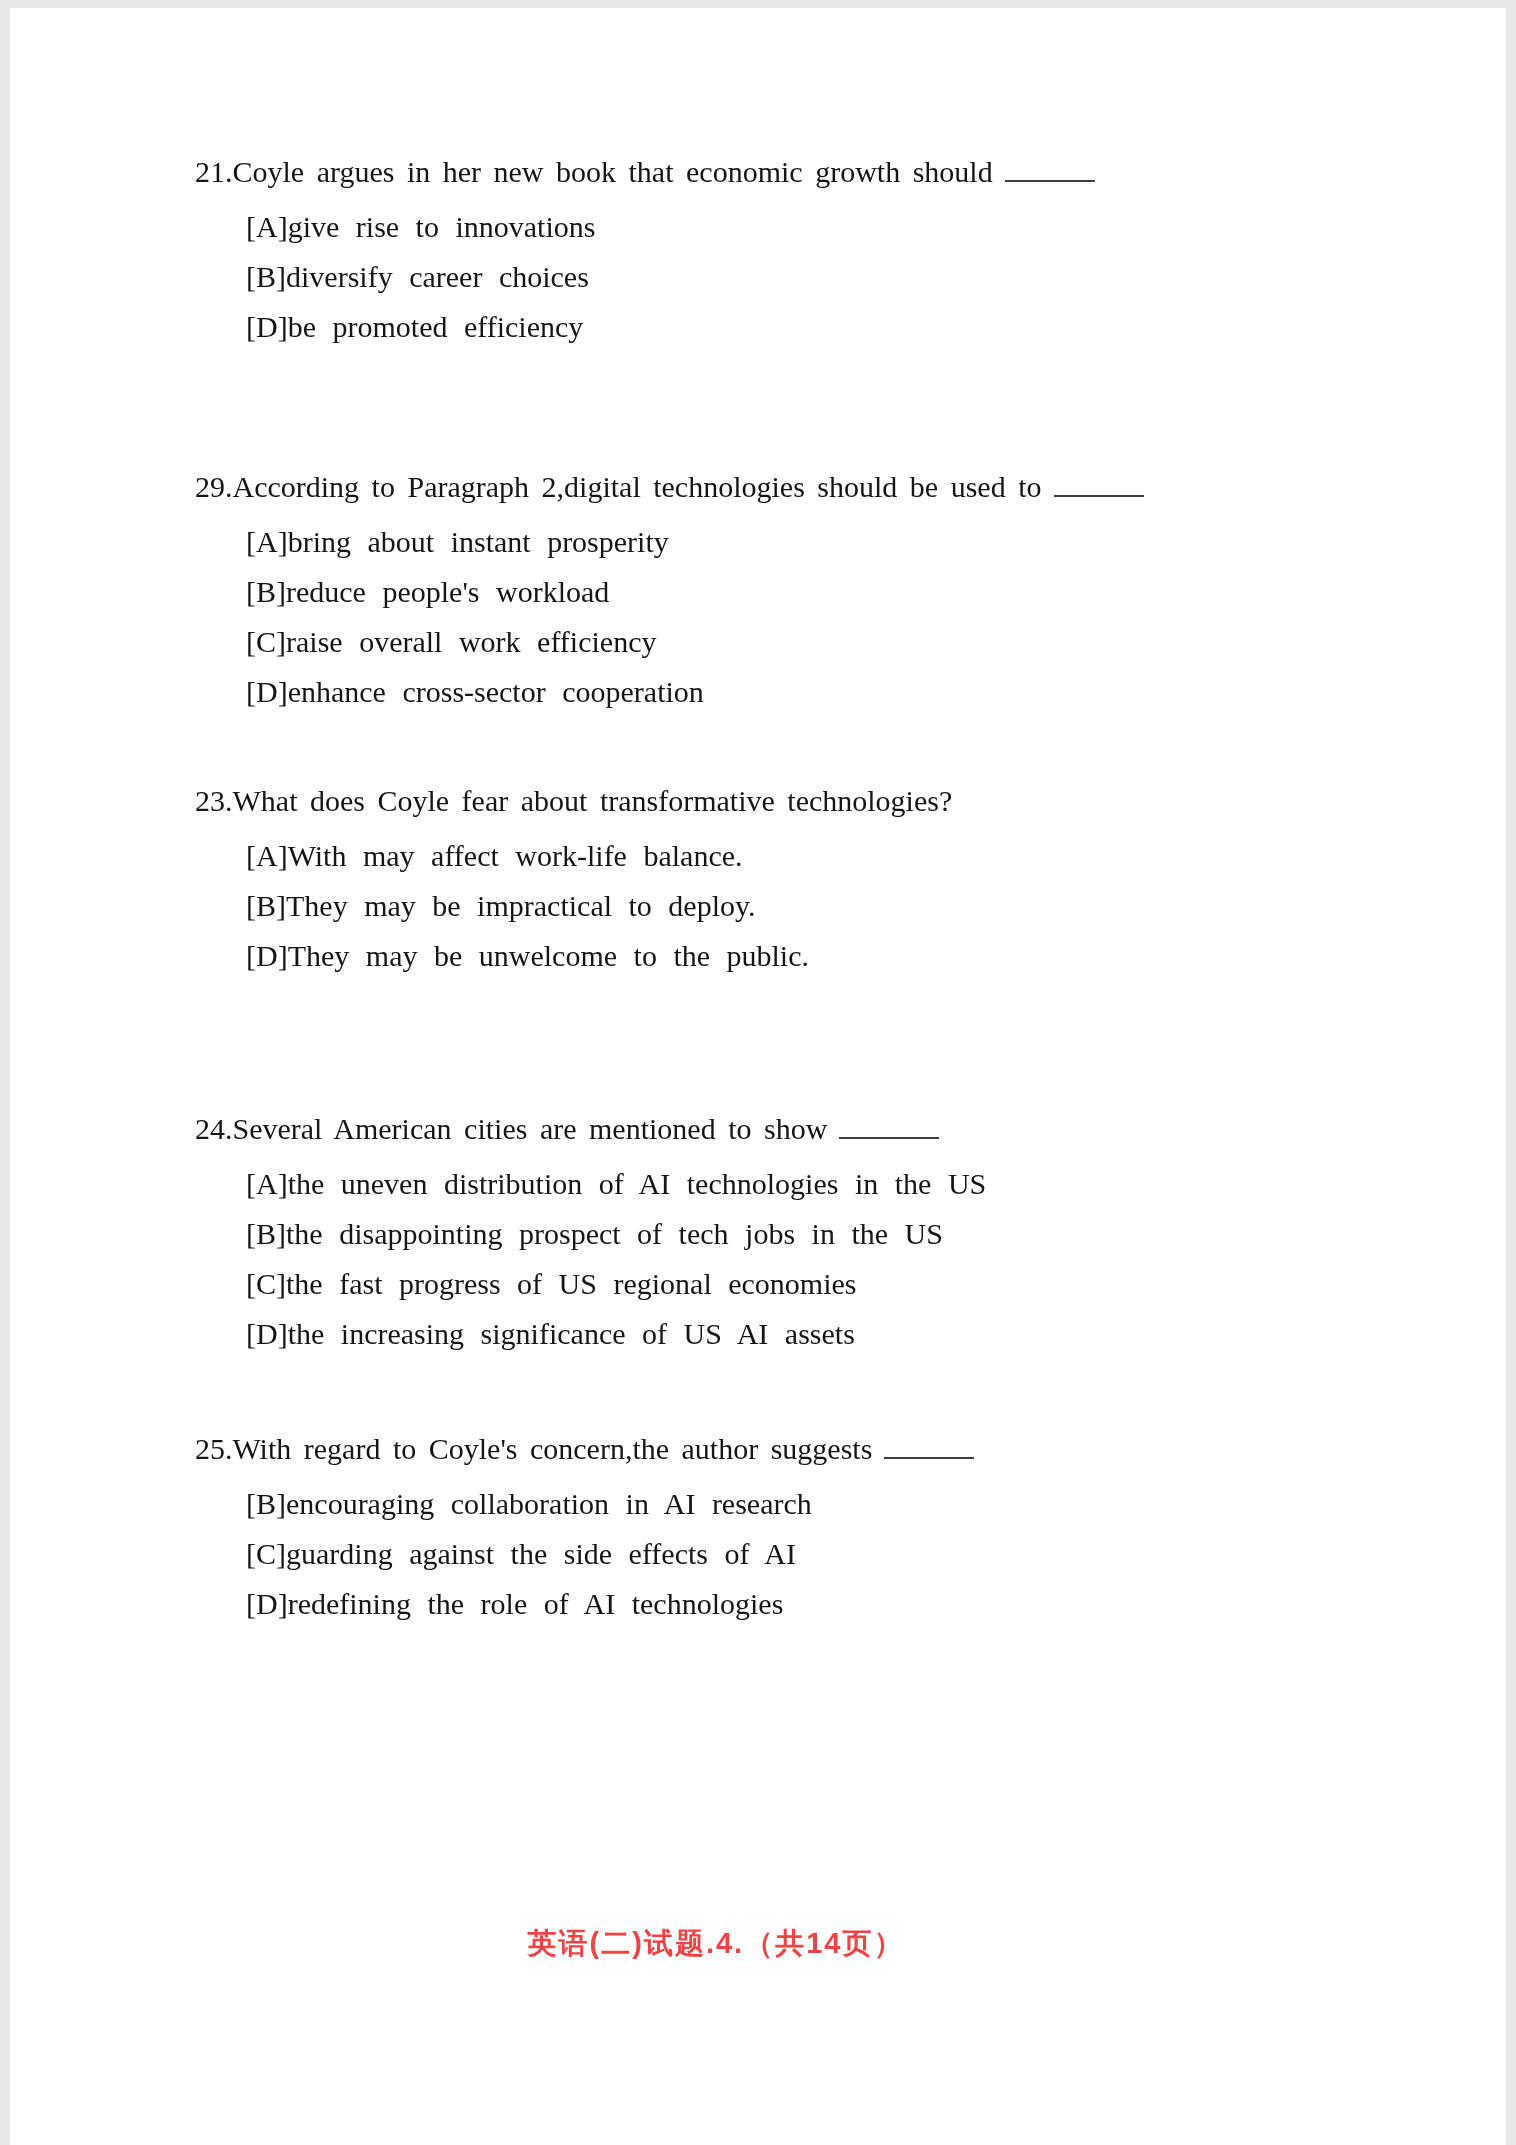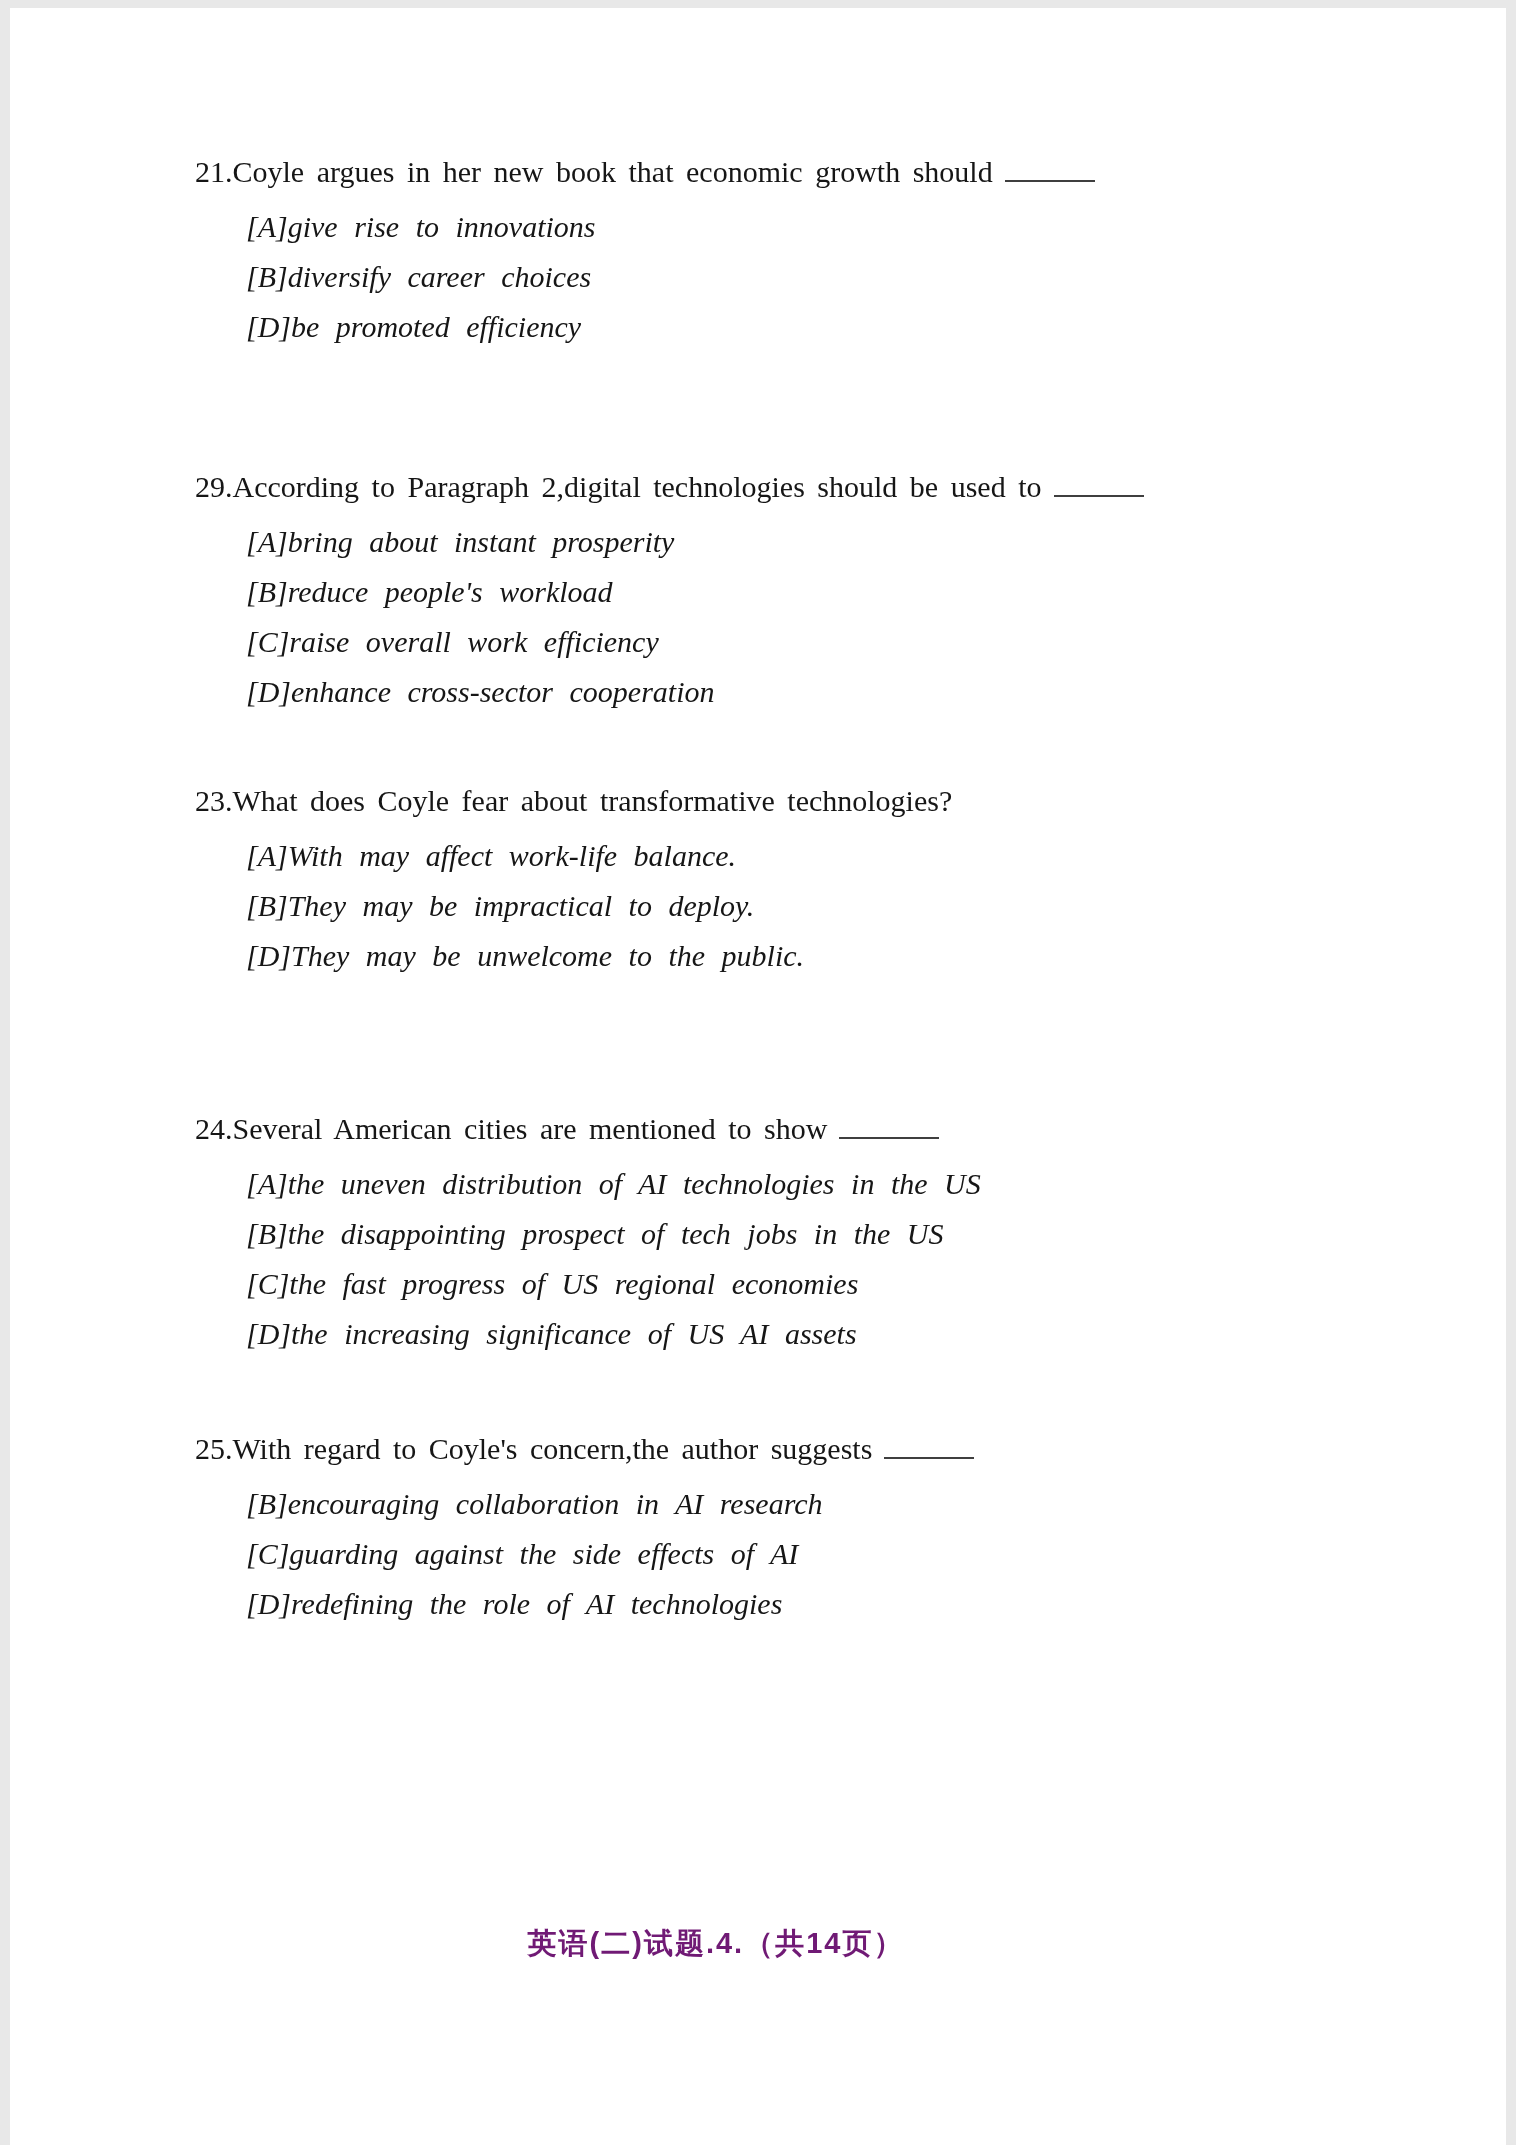--- a/index.html
+++ b/index.html
@@ -31,21 +31,20 @@
   .blank {
     display: inline-block;
     width: 90px;
     height: 0.95em;
     border-bottom: 2px solid #3f3f3f;
     margin-left: 12px;
     vertical-align: baseline;
   }
   .options {
     margin: 12px 0 0 51px;
-    font-style: italic;
   }
   .option {
     font-size: 30px;
     height: 50px;
     line-height: 50px;
     word-spacing: 9px;
     white-space: nowrap;
   }
   .opt-label {
     word-spacing: 0;
@@ -53,21 +52,21 @@
   .footer {
     position: absolute;
     top: 1916px;
     left: 0;
     width: 1412px;
     text-align: center;
     font-family: "Liberation Sans", "DejaVu Sans", sans-serif;
     font-size: 29px;
     font-weight: 700;
     letter-spacing: 2px;
-    color: #701a75;
+    color: #ef4444;
   }
 </style>
 </head>
 <body>
 
 <div class="page">
 
   <div class="question" style="top:143px">
     <div class="stem"><span>21.</span><span>Coyle argues in her new book that economic growth should</span><span class="blank"></span></div>
     <div class="options">

